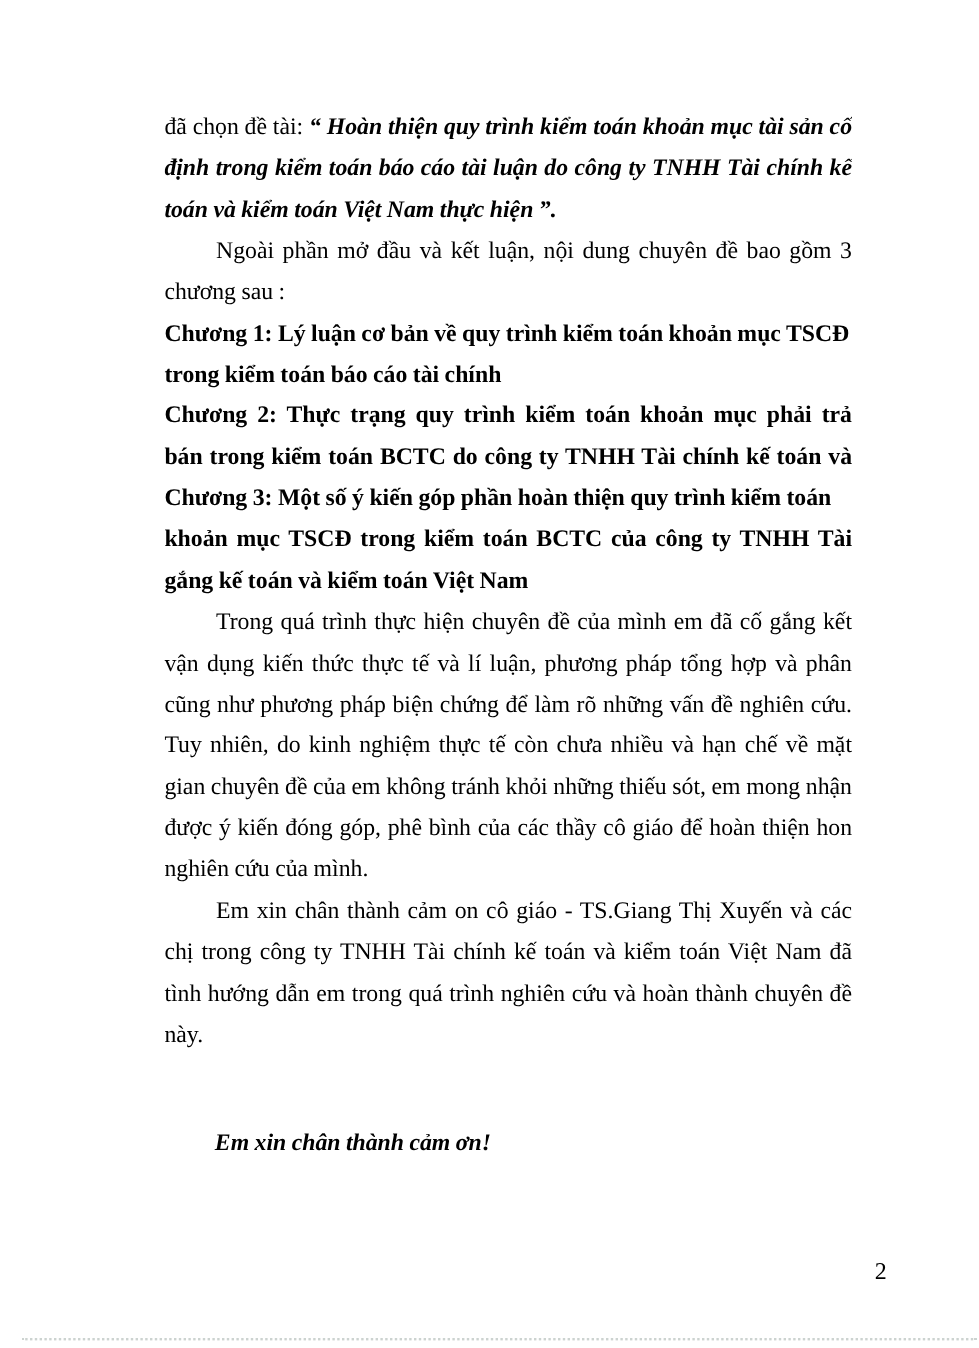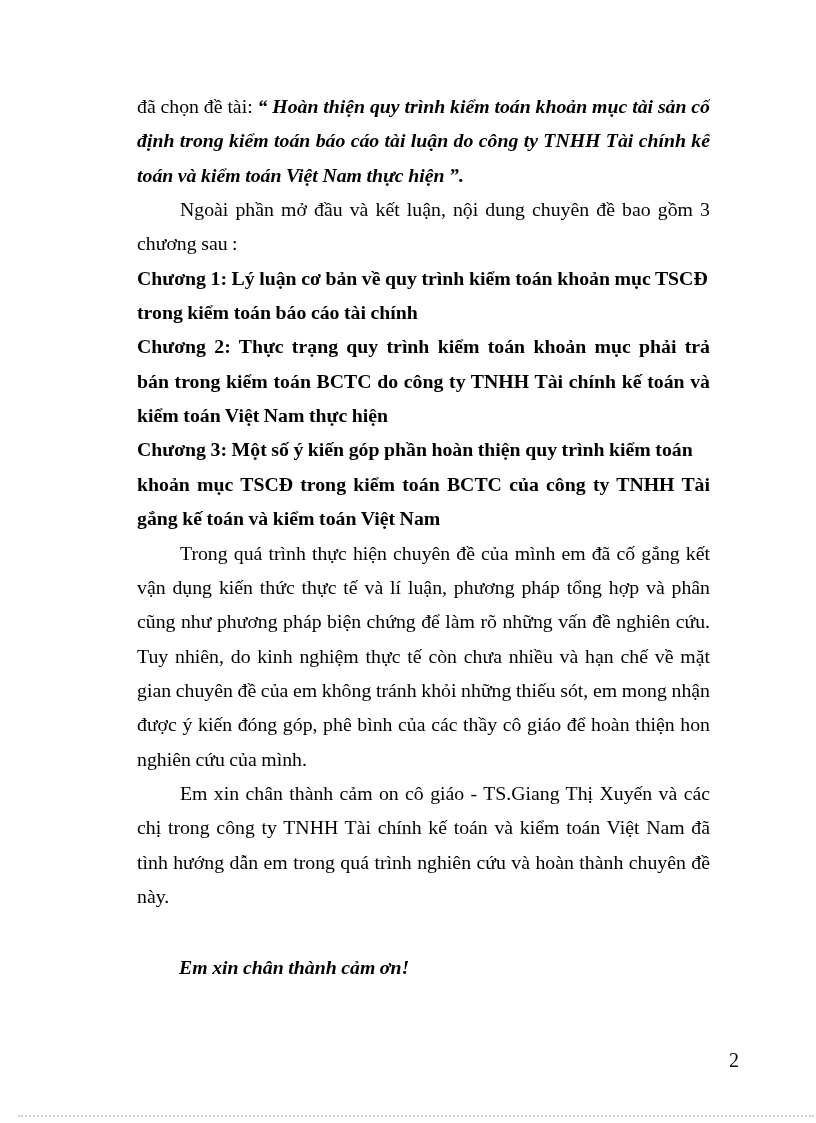--- a/index.html
+++ b/index.html
@@ -27,21 +27,21 @@
     text-align-last: justify;
     overflow: hidden;
     max-height: 34.4px;
   }
   .line.left { text-align-last: left; }
   .ind { text-indent: 43px; }
   .b  { font-weight: bold; }
   .bi { font-weight: bold; font-style: italic; }
   .reg { font-weight: normal; font-style: normal; }
   .closing {
-    margin-top: 36px;
+    margin-top: 56px;
     text-indent: 42px;
     text-align: center;
     text-align-last: left;
   }
   .pagenum {
     position: absolute;
     left: 729px;
     top: 1046px;
     font-size: 20px;
     line-height: 28px;
@@ -73,21 +73,20 @@
     </div>
 
     <div class="para">
       <div class="line b left">Chương 1: Lý luận cơ bản về quy trình kiểm toán khoản mục TSCĐ</div>
       <div class="line b left">trong kiểm toán báo cáo tài chính</div>
     </div>
 
     <div class="para">
       <div class="line b">Chương 2: Thực trạng quy trình kiểm toán khoản mục phải trả người</div>
       <div class="line b">bán trong kiểm toán BCTC do công ty TNHH Tài chính kế toán và</div>
-      <div class="line b left">kiểm toán Việt Nam thực hiện</div>
     </div>
 
     <div class="para">
       <div class="line b left">Chương 3: Một số ý kiến góp phần hoàn thiện quy trình kiểm toán</div>
       <div class="line b">khoản mục TSCĐ trong kiểm toán BCTC của công ty TNHH Tài</div>
       <div class="line b left">gắng kế toán và kiểm toán Việt Nam</div>
     </div>
 
     <div class="para">
       <div class="line ind">Trong quá trình thực hiện chuyên đề của mình em đã cố gắng kết hợp</div>

